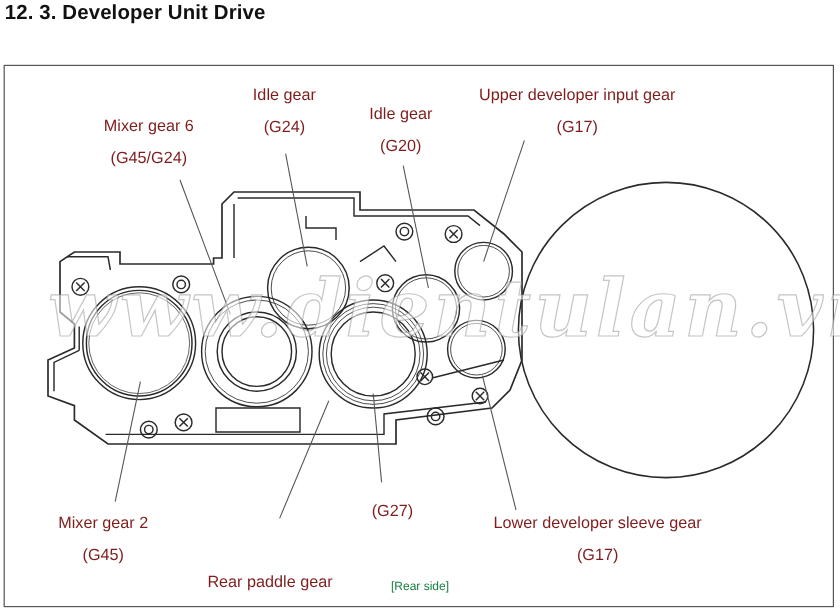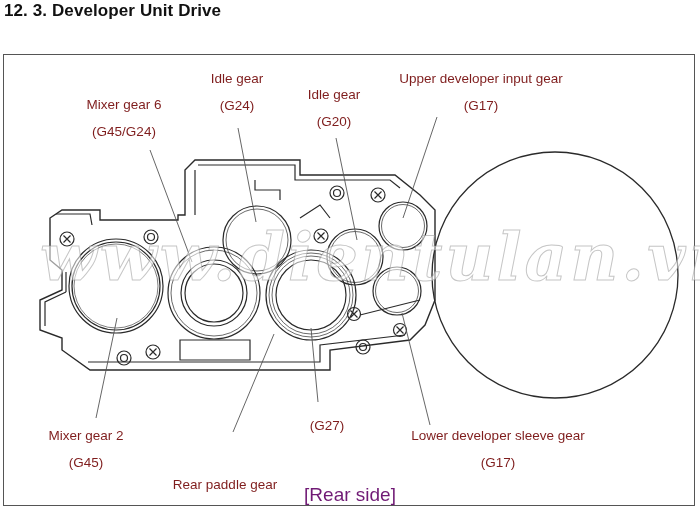--- a/index.html
+++ b/index.html
@@ -4,21 +4,21 @@
   <style>
     html, body { margin: 0; padding: 0; background: #ffffff; }
     body { width: 700px; height: 510px; position: relative; overflow: hidden; font-family: "Liberation Sans", sans-serif; color: #111; }
     .title { position: absolute; left: 4px; top: 1px; font-size: 17px; font-weight: bold; letter-spacing: 0.1px; color: #111; }
     .frame { position: absolute; left: 3px; top: 54px; width: 692px; height: 452px; border: 1.5px solid #555; box-sizing: border-box; }
     svg.diagram { position: absolute; left: 0; top: 0; width: 700px; height: 510px; }
     .lbl { position: absolute; font-size: 13.5px; color: #7f1d1d; text-align: center; white-space: nowrap; line-height: 17px; transform: translateX(-50%); }
     .lbl span { display: block; }
     .lbl .code { margin-top: 10px; }
     .watermark { position: absolute; left: 40px; top: 218px; font-family: "DejaVu Serif", serif; font-style: italic; font-weight: bold; font-size: 66px; letter-spacing: 3px; color: rgba(255,255,255,0.55); -webkit-text-stroke: 1px rgba(150,150,150,0.55); white-space: nowrap; pointer-events: none; }
-    .side { position: absolute; left: 350px; top: 484px; transform: translateX(-50%); font-size: 19px; color: #701a75; }
+    .side { position: absolute; left: 350px; top: 484px; transform: translateX(-50%); font-size: 10px; color: #15803d; }
   </style>
 </head>
 <body>
 
 <div class="title">12. 3.  Developer Unit Drive</div>
 
 <div class="frame"></div>
 
 <svg class="diagram" viewBox="0 0 700 510" xmlns="http://www.w3.org/2000/svg" fill="none" stroke="#2a2a2a" stroke-width="1.2">
 

